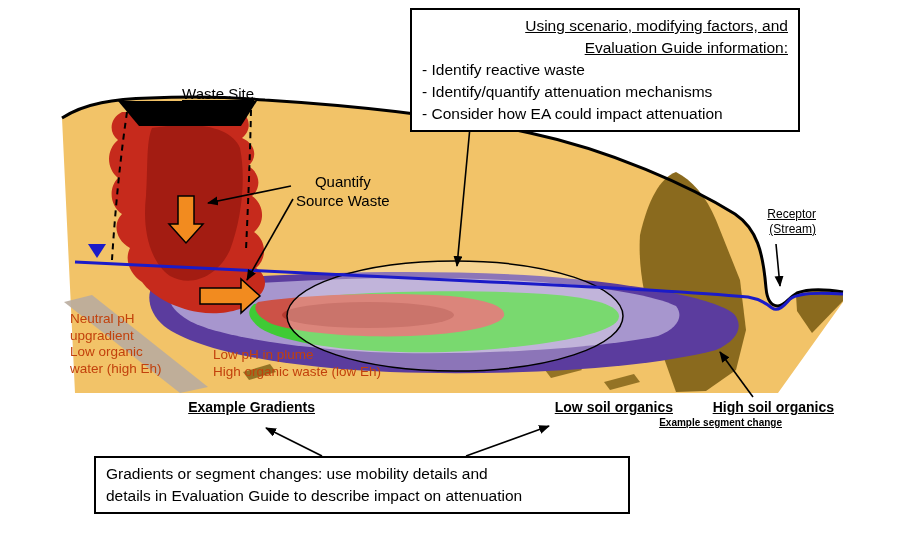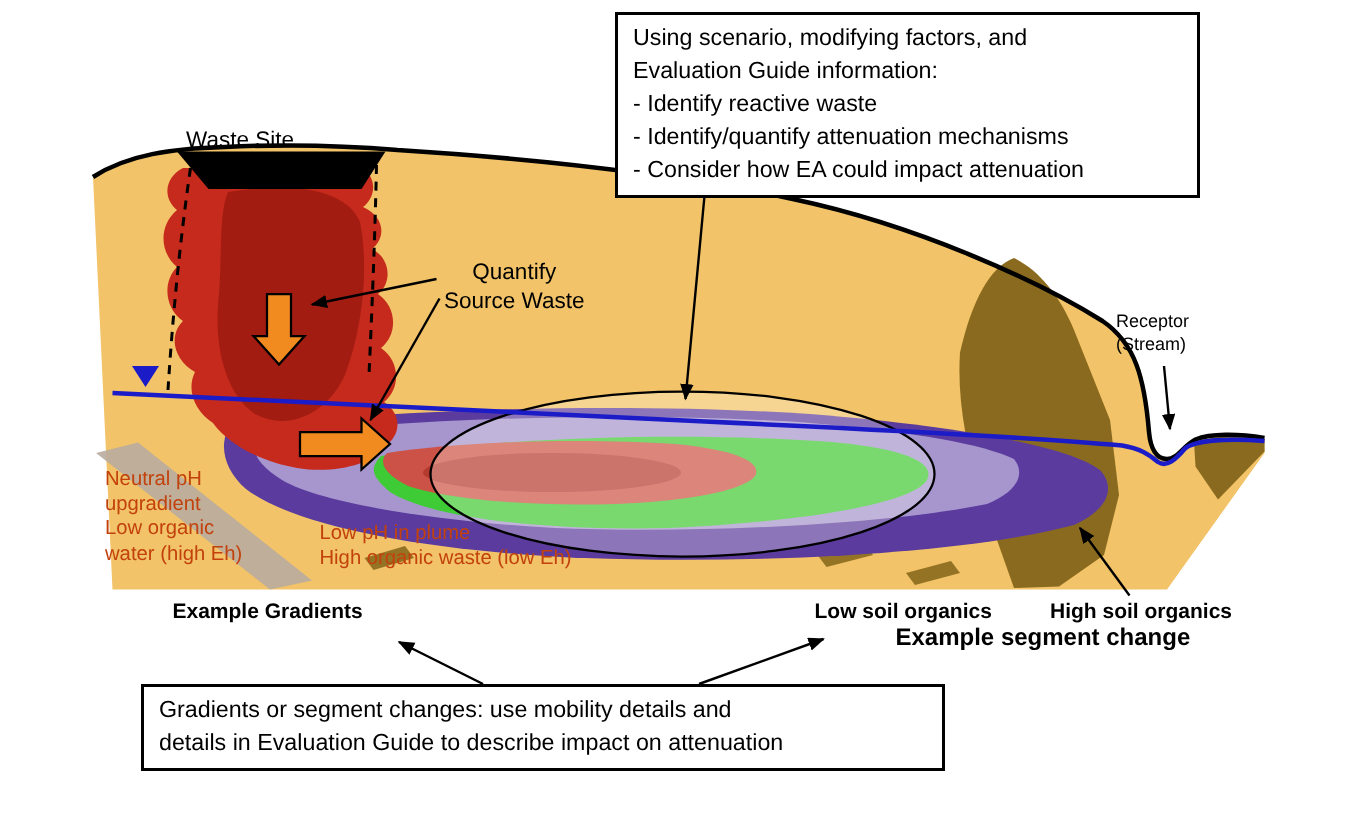--- a/index.html
+++ b/index.html
@@ -3,21 +3,21 @@
 <meta charset="utf-8">
 <style>
   html,body { margin:0; padding:0; background:#ffffff; }
   body { width:900px; height:546px; position:relative; overflow:hidden;
          font-family:"Liberation Sans", sans-serif; color:#000; }
   .stage { position:absolute; left:0; top:0; width:900px; height:546px; }
   svg.diagram { position:absolute; left:0; top:0; }
   .lbl { position:absolute; white-space:nowrap; }
   .box { position:absolute; background:#ffffff; border:2px solid #000;
          padding:5px 10px; font-size:15.5px; line-height:1.42; }
-  .center { text-align:left; }
+  .center { text-align:right;text-decoration:underline; }
   .redtxt { color:#c2410c; }
   .bold { font-weight:700; }
   .sm { font-size:13.5px; line-height:1.24; }
   .xs { font-size:12px; line-height:1.25; }
   .md { font-size:15px; line-height:1.28; }
 </style>
 </head>
 <body>
 
 <div class="stage">
@@ -109,17 +109,17 @@
 
 <div class="lbl sm redtxt" style="left:196px; top:347px;margin-left:17px;">
   <div>Low pH in plume</div>
   <div>High organic waste (low Eh)</div>
 </div>
 
 <div class="lbl bold center" style="left:115px; top:399px; width:200px; font-size:14px;">Example Gradients</div>
 
 <div class="lbl bold center" style="left:543px; top:399px; width:130px; font-size:14px;">Low soil organics</div>
 
-<div class="lbl bold center" style="left:700px; top:399px; width:152px; font-size:14px;">High soil organics</div>
+<div class="lbl bold center" style="left:682px; top:399px; width:152px; font-size:14px;">High soil organics</div>
 
-<div class="lbl bold center" style="left:597px; top:417px; width:185px; font-size:16px;">Example segment change</div>
+<div class="lbl bold center" style="left:597px; top:417px; width:185px; font-size:10px;">Example segment change</div>
 
 </div>
 
 </body></html>

